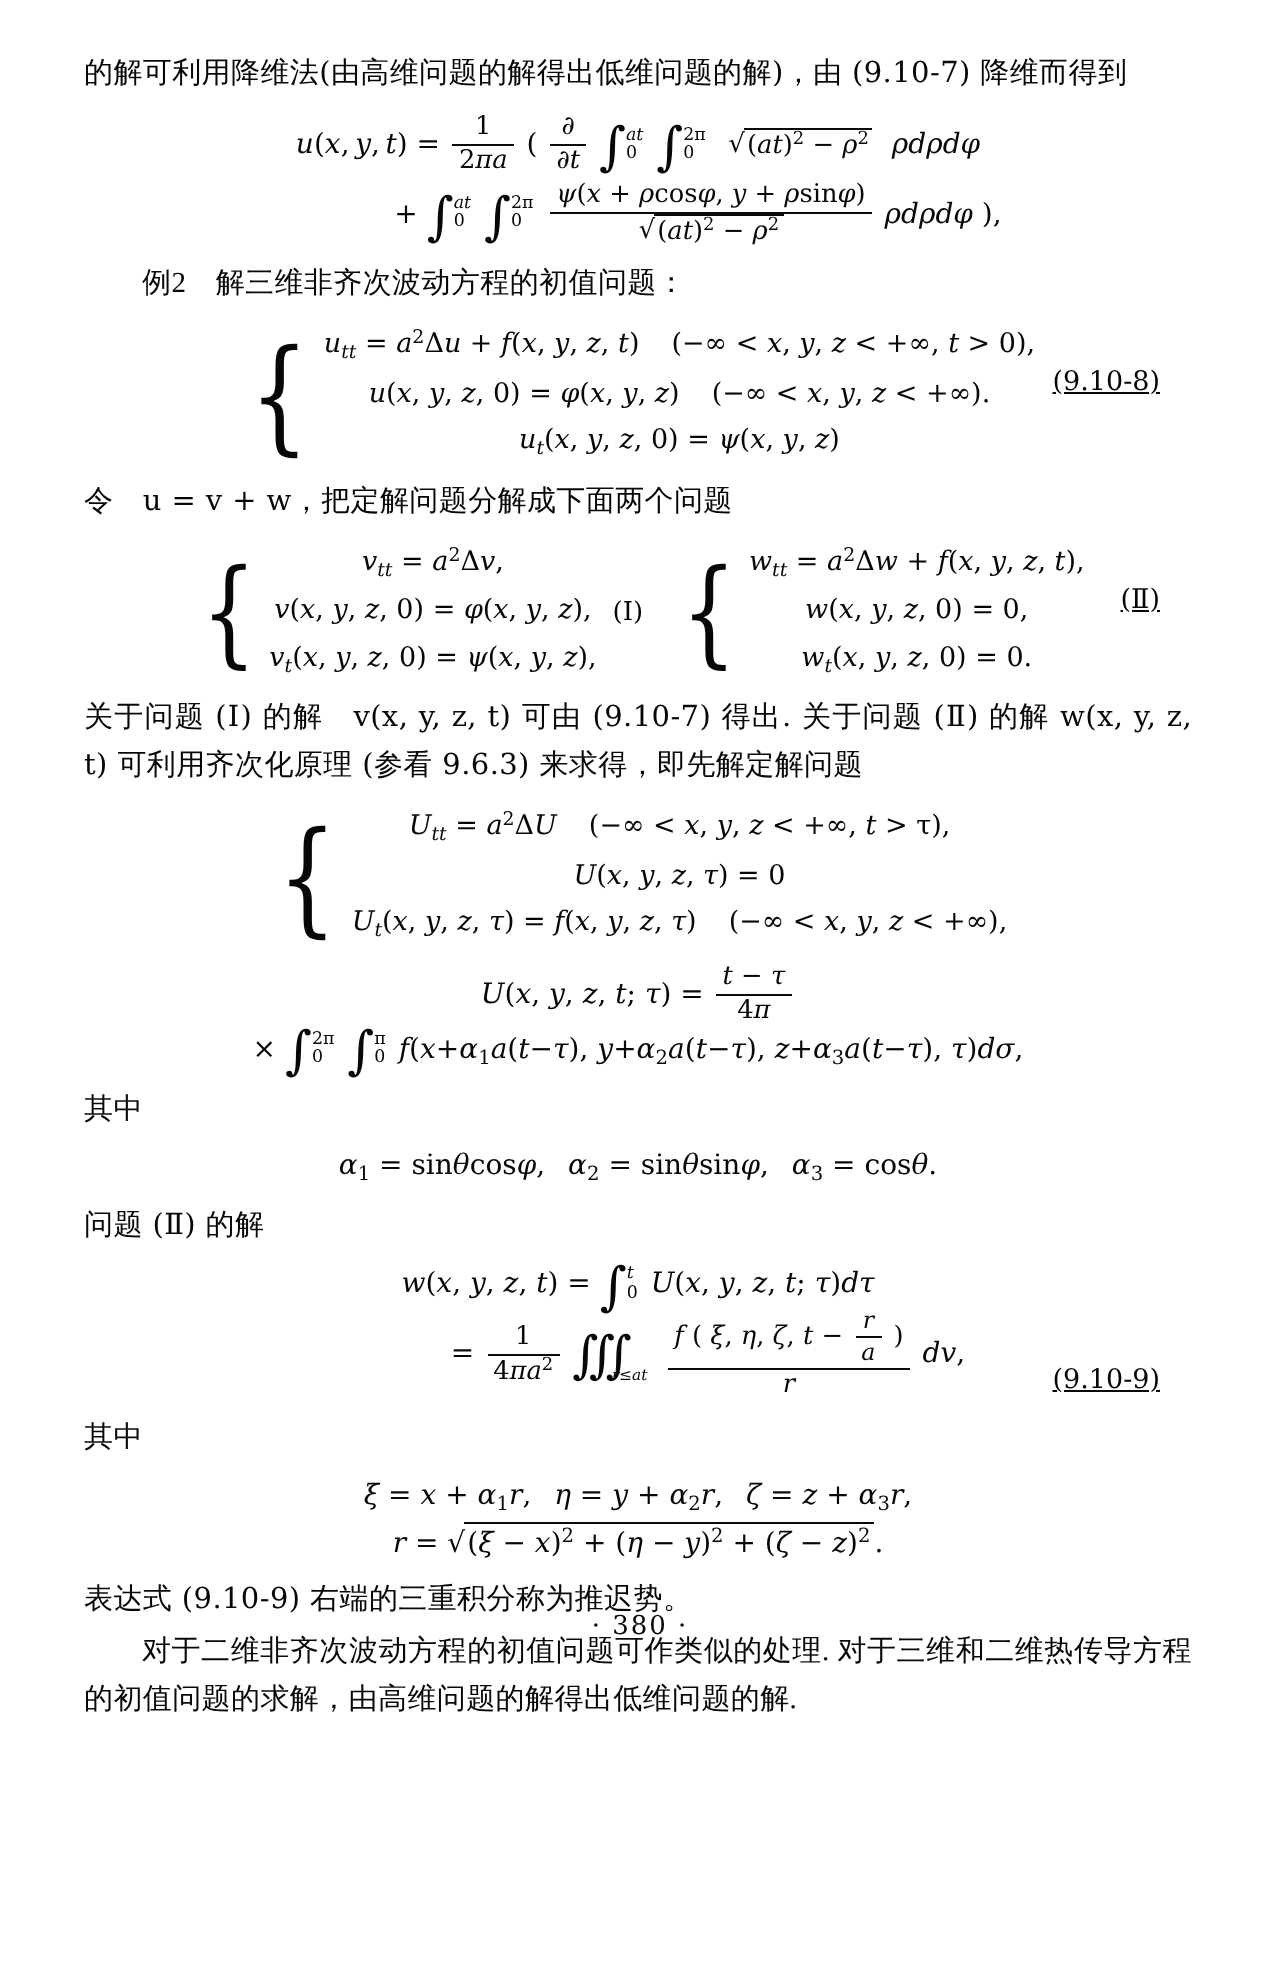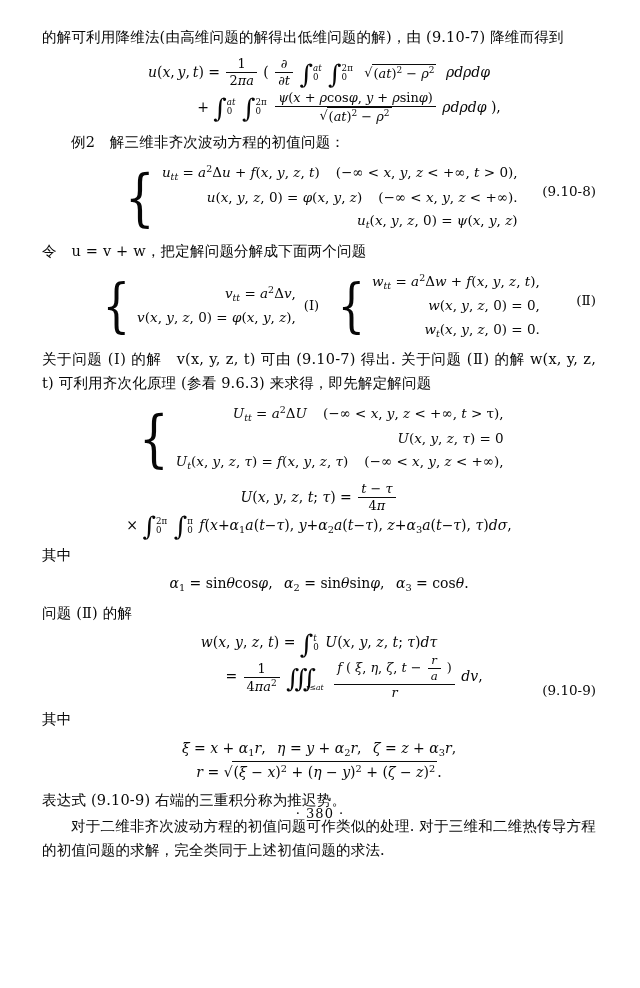--- a/index.html
+++ b/index.html
@@ -23,37 +23,38 @@
     padding: 26px 44px 24px 42px;
     filter: contrast(1.05);
   }
   .para {
     font-size: 14.5px;
     line-height: 1.65;
     letter-spacing: 0.2px;
     text-align: justify;
     margin: 0 0 2px 0;
   }
-  .indent2 { text-indent: 2em; }
+  .indent2 { text-indent: 2em; font-family: Liberation Serif, serif; }
   .eq-block {
     text-align: center;
     font-family: "DejaVu Serif", "Liberation Serif", serif;
     font-size: 14px;
     margin: 6px 0 6px 0;
     position: relative;
   }
   .eq-line {
     display: block;
     white-space: nowrap;
     line-height: 1.5;
   }
   .num {
     position: absolute;
-    right: 0;
+    right: 16px;
     font-size: 13.5px;
+    text-decoration: underline;
   }
   .it { font-style: italic; }
   .sub { font-size: 0.7em; vertical-align: -0.32em; }
   .sup { font-size: 0.7em; vertical-align: 0.5em; }
   .frac {
     display: inline-block;
     vertical-align: middle;
     text-align: center;
     font-size: 0.92em;
     margin: 0 2px;
@@ -94,21 +95,21 @@
     font-size: 58px;
     line-height: 0.8;
     font-family: "DejaVu Serif", serif;
     margin-right: 2px;
     transform: scaleX(0.75);
     display: inline-block;
   }
   .brace-tall { font-size: 62px; }
   .sys {
     display: inline-block;
-    text-align: right;
+    text-align: center;
     font-size: 13.5px;
     line-height: 1.75;
   }
   .sys .row { white-space: nowrap; }
   .cond { margin-left: 16px; font-style: normal; }
   .two-sys {
     display: flex;
     justify-content: center;
     align-items: center;
     gap: 14px;
@@ -184,20 +185,21 @@
 
   <p class="para">令　u = v + w，把定解问题分解成下面两个问题</p>
 
   <div class="eq-block" style="position:relative;">
     <div class="two-sys">
       <div class="brace-row">
         <span class="brace">{</span>
         <span class="sys">
           <span class="row"><span class="it">v<span class="sub">tt</span></span> = <span class="it">a</span><span class="sup">2</span>Δ<span class="it">v</span>,</span><br>
           <span class="row"><span class="it">v</span>(<span class="it">x</span>, <span class="it">y</span>, <span class="it">z</span>, 0) = <span class="it">φ</span>(<span class="it">x</span>, <span class="it">y</span>, <span class="it">z</span>),</span><br>
+          <span class="row"><span class="it">v<span class="sub">t</span></span>(<span class="it">x</span>, <span class="it">y</span>, <span class="it">z</span>, 0) = <span class="it">ψ</span>(<span class="it">x</span>, <span class="it">y</span>, <span class="it">z</span>),</span>
         </span>
         <span class="tag">(Ⅰ)</span>
       </div>
       <div class="brace-row">
         <span class="brace">{</span>
         <span class="sys">
           <span class="row"><span class="it">w<span class="sub">tt</span></span> = <span class="it">a</span><span class="sup">2</span>Δ<span class="it">w</span> + <span class="it">f</span>(<span class="it">x</span>, <span class="it">y</span>, <span class="it">z</span>, <span class="it">t</span>),</span><br>
           <span class="row"><span class="it">w</span>(<span class="it">x</span>, <span class="it">y</span>, <span class="it">z</span>, 0) = 0,</span><br>
           <span class="row"><span class="it">w<span class="sub">t</span></span>(<span class="it">x</span>, <span class="it">y</span>, <span class="it">z</span>, 0) = 0.</span>
         </span>
@@ -271,16 +273,16 @@
       <span class="it">ξ</span> = <span class="it">x</span> + <span class="it">α</span><span class="sub">1</span><span class="it">r</span>, 
       <span class="it">η</span> = <span class="it">y</span> + <span class="it">α</span><span class="sub">2</span><span class="it">r</span>, 
       <span class="it">ζ</span> = <span class="it">z</span> + <span class="it">α</span><span class="sub">3</span><span class="it">r</span>,
     </span>
     <span class="eq-line">
       <span class="it">r</span> = <span class="radical">√</span><span class="sqrt">(<span class="it">ξ</span> − <span class="it">x</span>)<span class="sup">2</span> + (<span class="it">η</span> − <span class="it">y</span>)<span class="sup">2</span> + (<span class="it">ζ</span> − <span class="it">z</span>)<span class="sup">2</span></span>.
     </span>
   </div>
 
   <p class="para">表达式 (9.10-9) 右端的三重积分称为推迟势。</p>
-  <p class="para indent2">对于二维非齐次波动方程的初值问题可作类似的处理. 对于三维和二维热传导方程的初值问题的求解，完全类同于上述初值问题的求法.</p>
+  <p class="para indent2">对于二维非齐次波动方程的初值问题可作类似的处理. 对于三维和二维热传导方程的初值问题的求解，由高维问题的解得出低维问题的解.</p>
 
   <div class="pagenum">· 380 ·</div>
 </div>
 
 </body></html>

